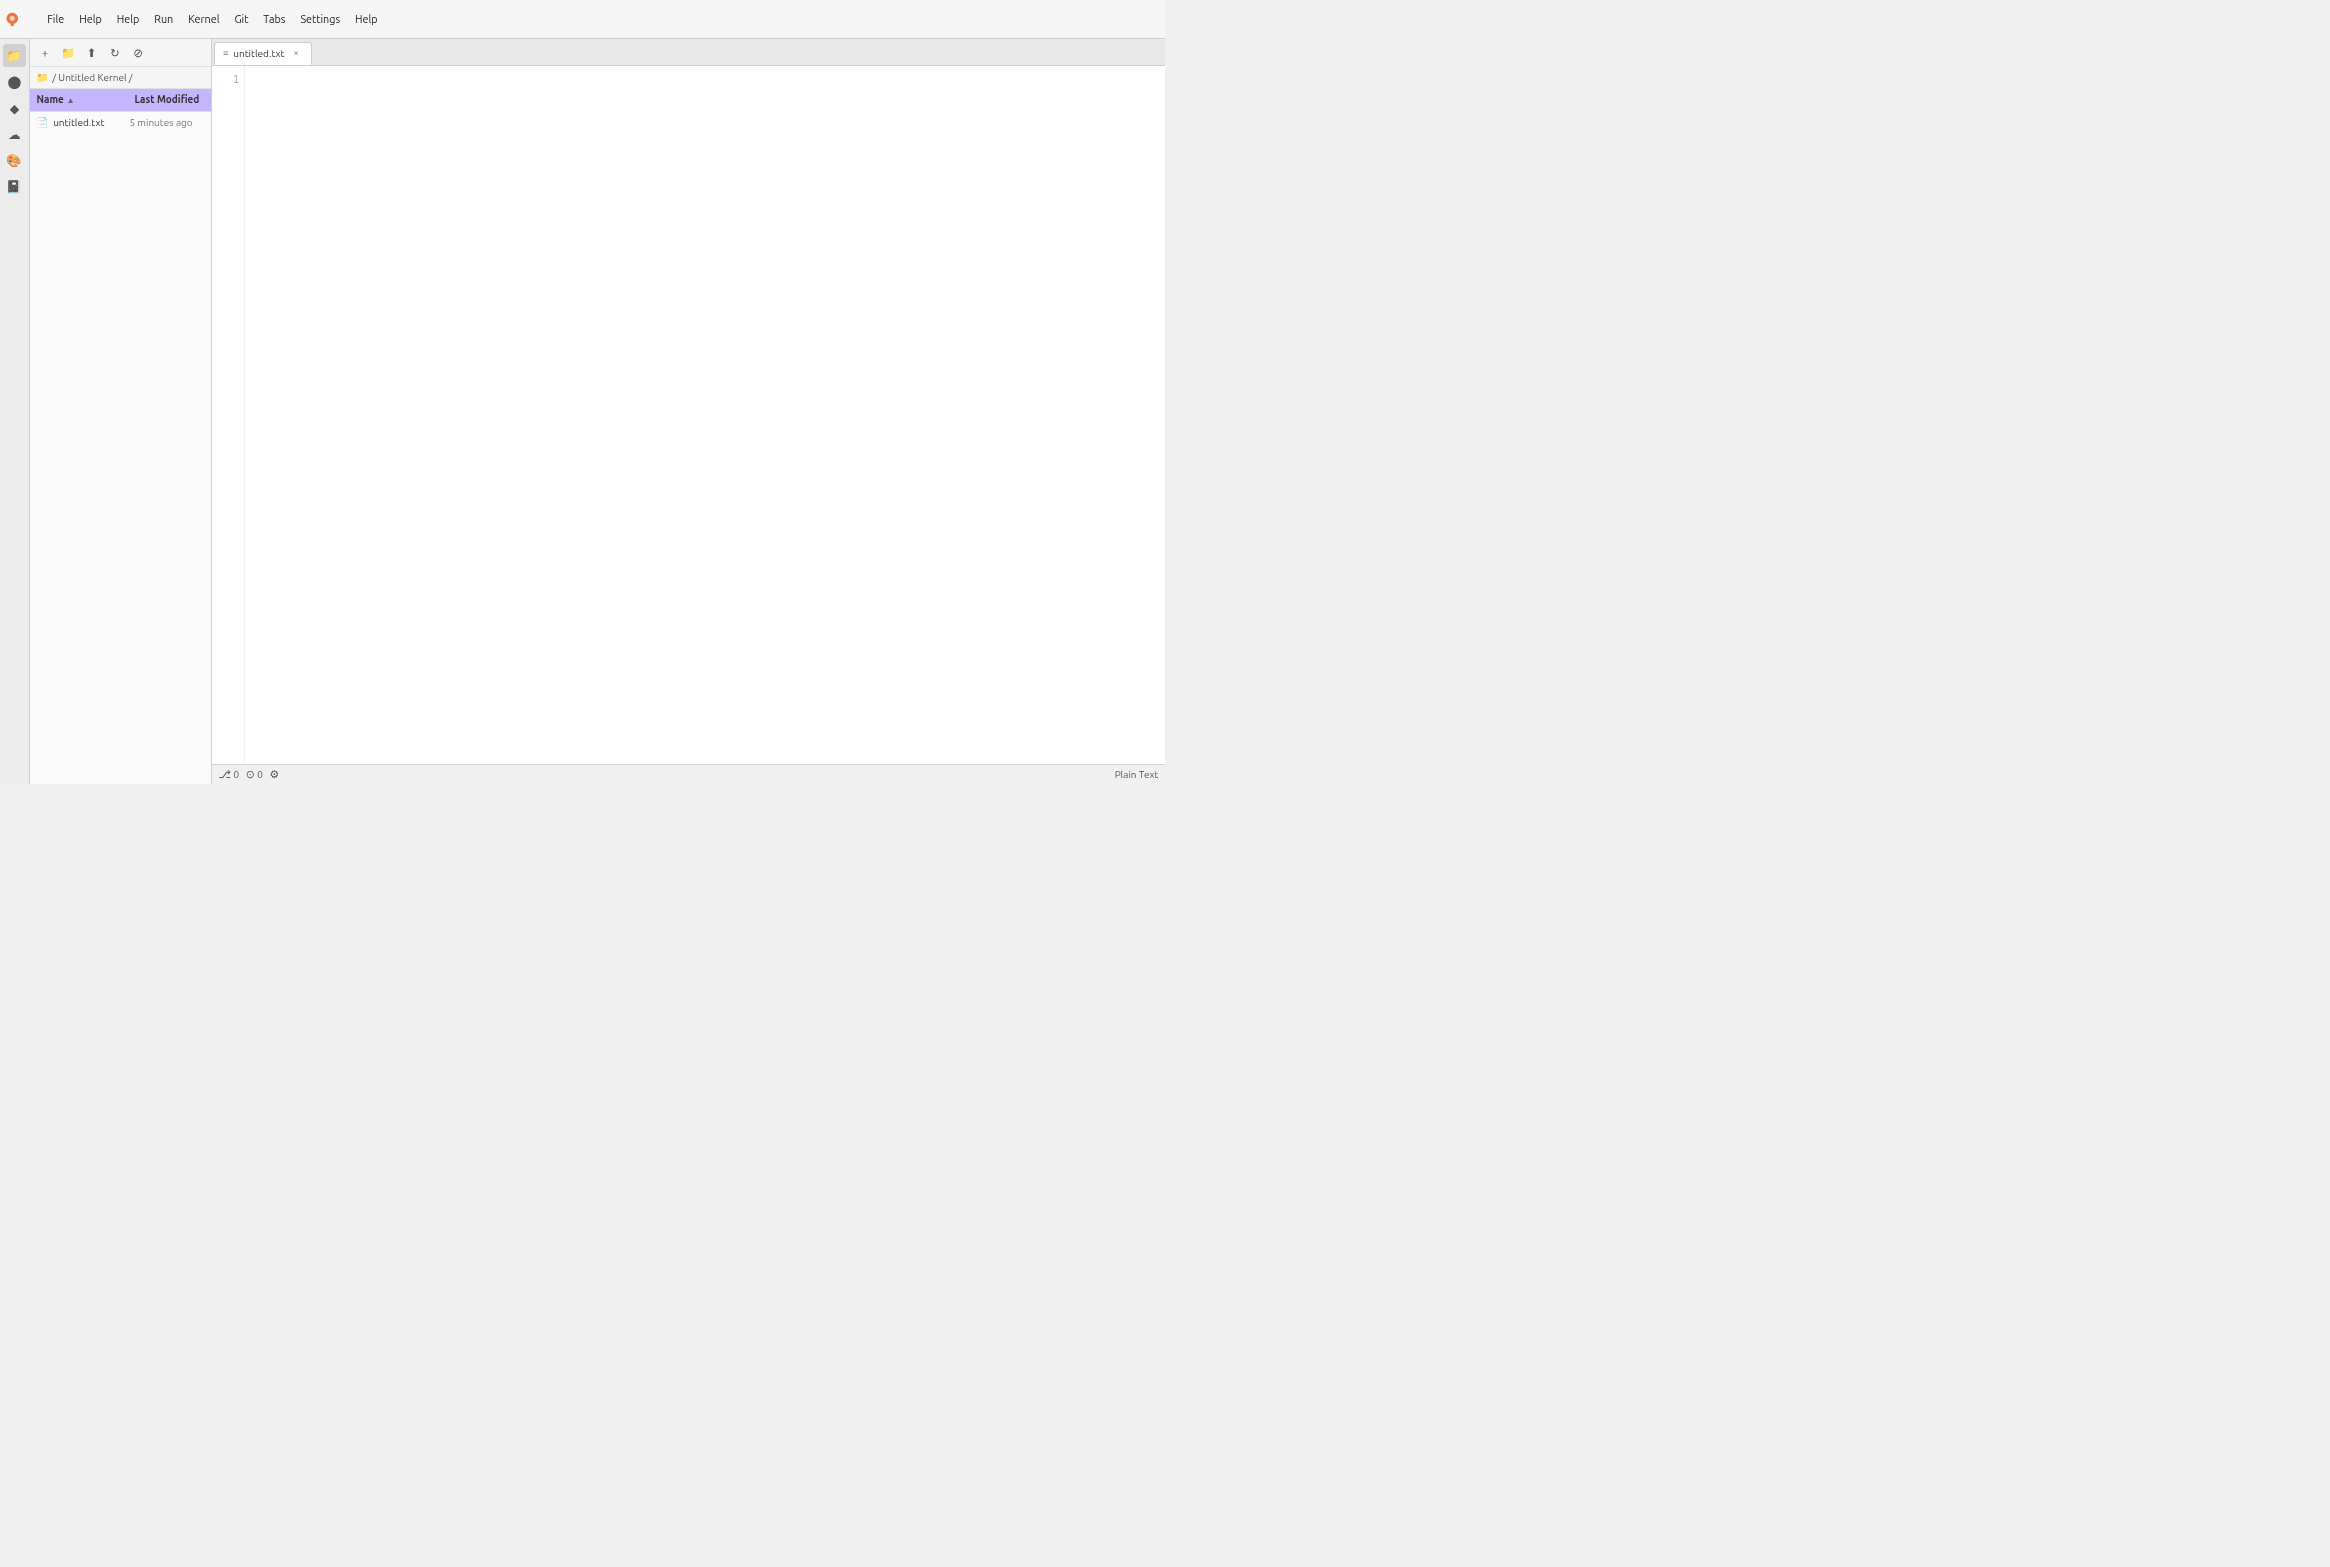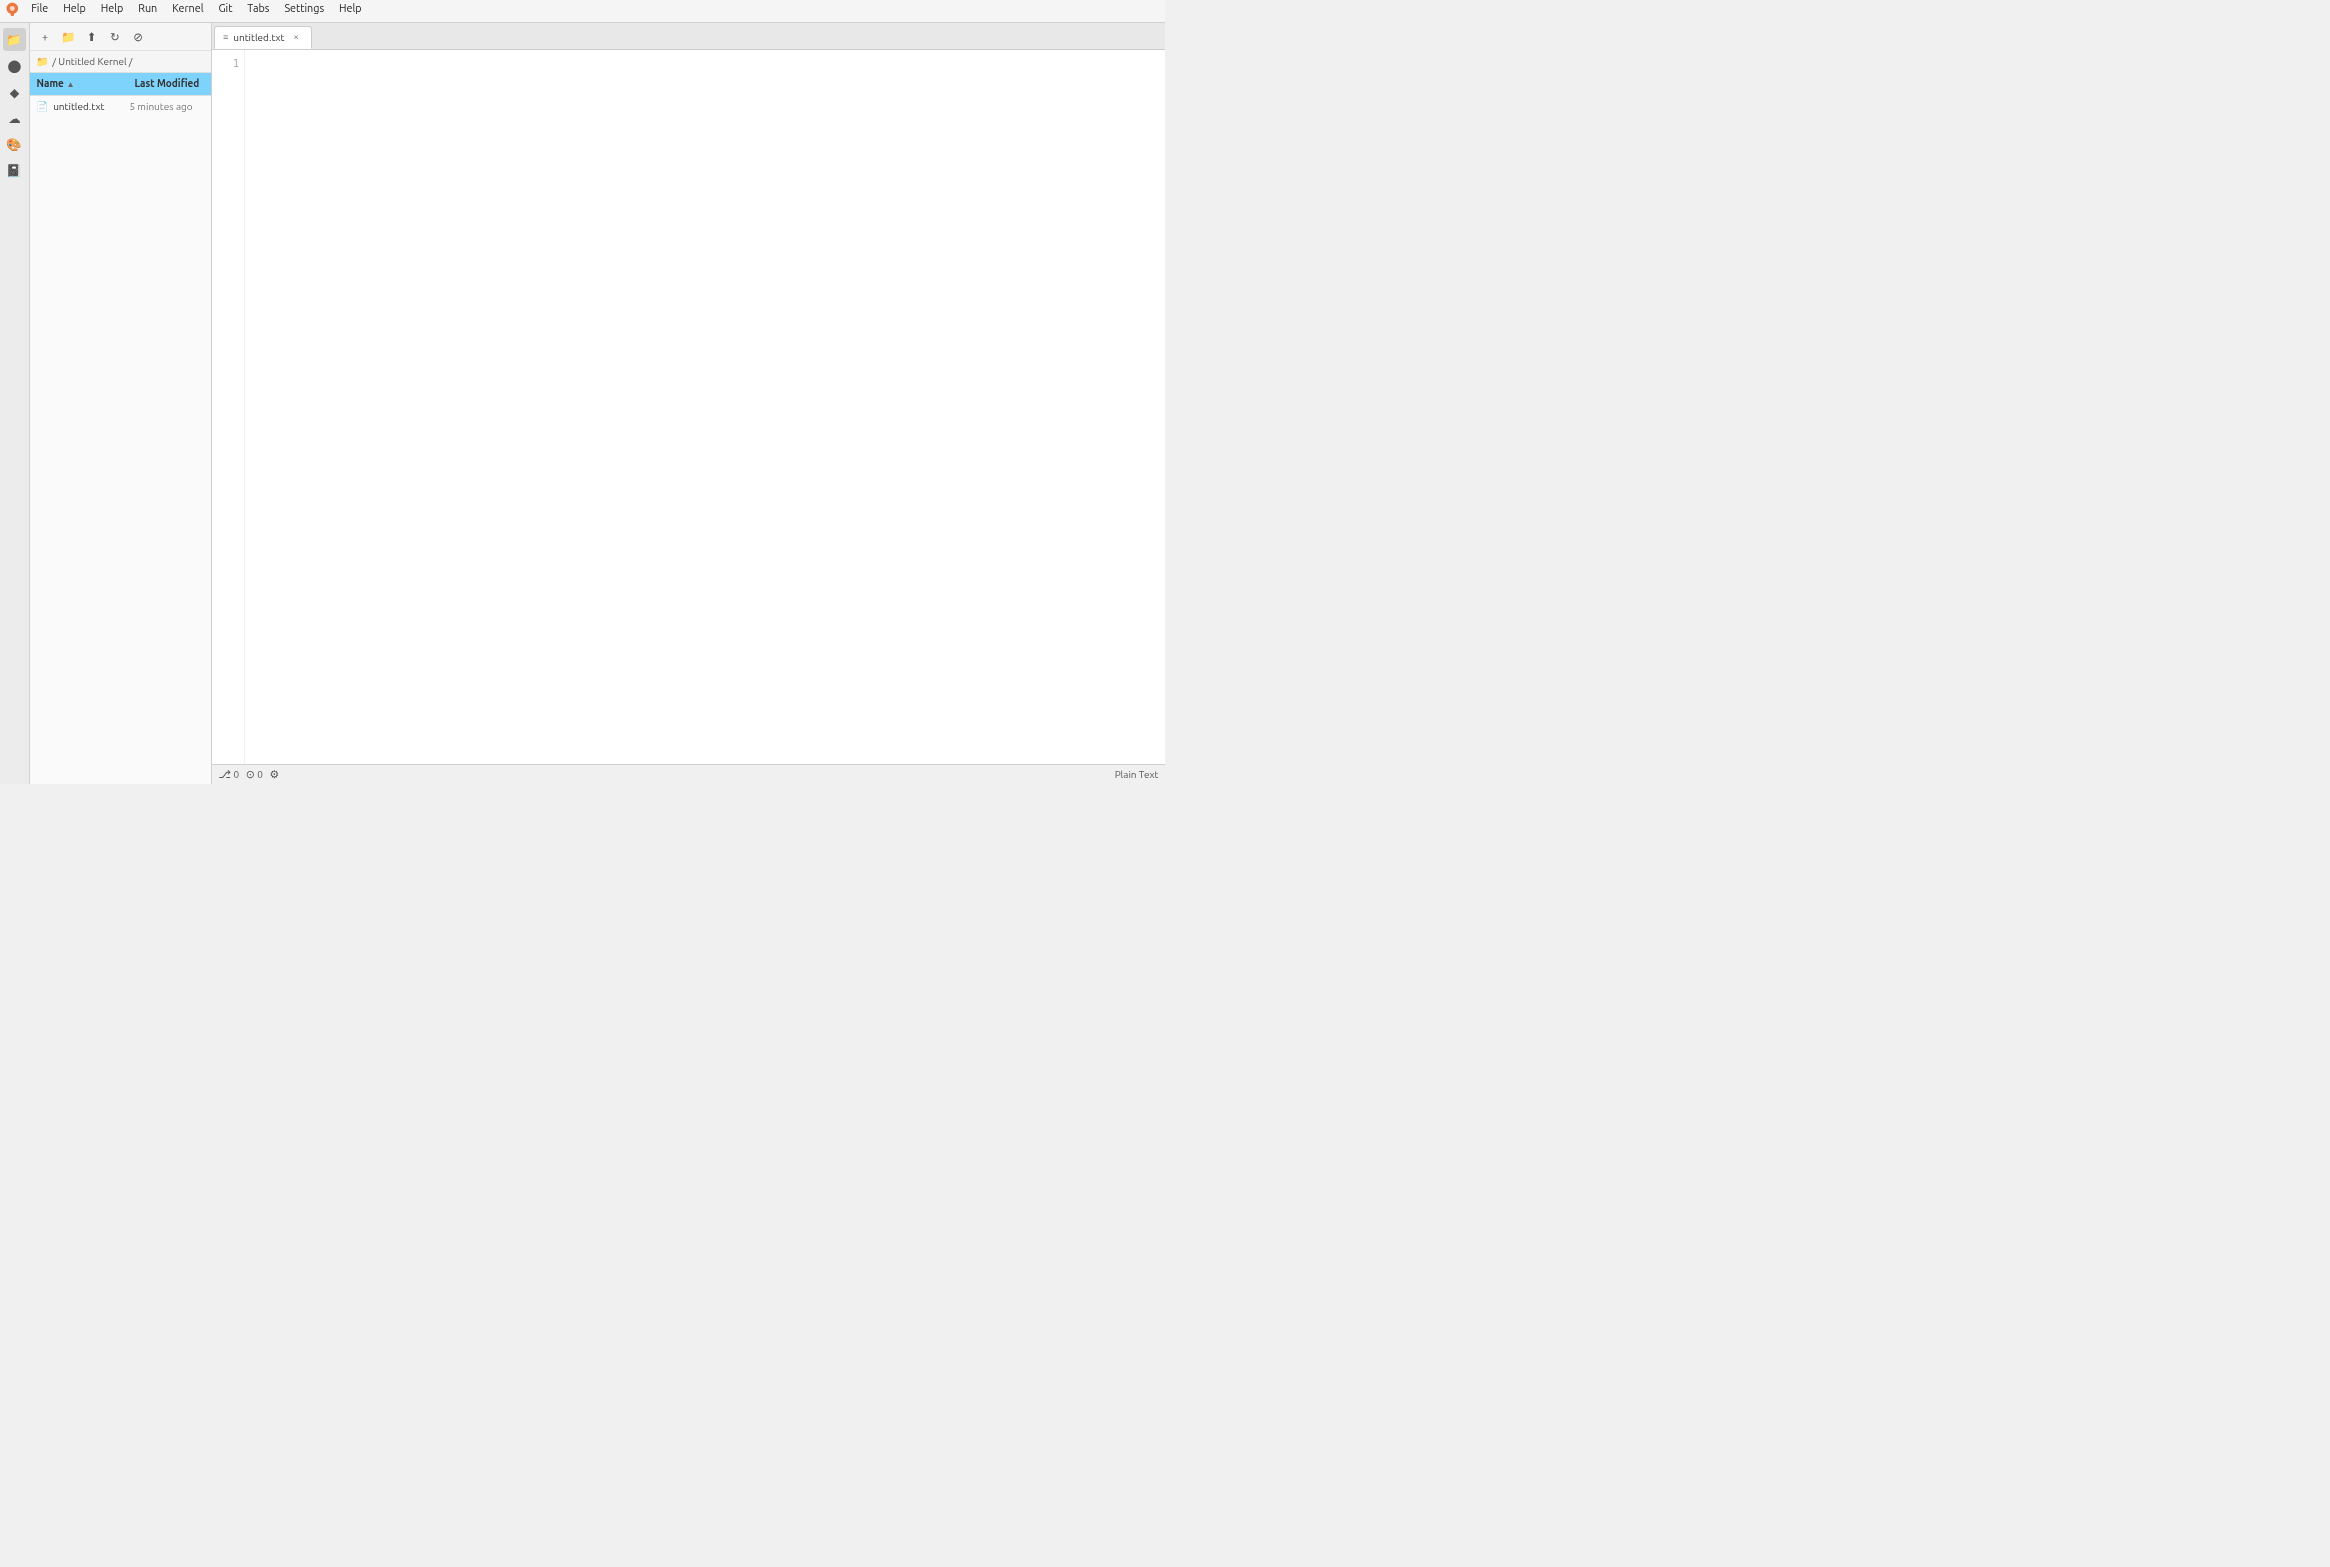--- a/index.html
+++ b/index.html
@@ -15,25 +15,26 @@
       width: 1165px;
       height: 784px;
       overflow: hidden;
       display: flex;
       flex-direction: column;
     }
 
     
     #menubar {
       display: flex;
+      align-items: center;
       background: #f5f5f5;
       border-bottom: 0.8px solid #d0d0d0;
-      height: 23px;
+      height: 39px;
       padding: 0 3.3px;
-      gap: 0;
+      gap: 16px;
       flex-shrink: 0;
     }
 
     .app-logo {
       width: 18px;
       height: 18px;
       margin-right: 3.3px;
       display: flex;
       align-items: center;
       justify-content: center;
@@ -133,21 +134,21 @@
       font-size: 10px;
       color: #555;
     }
 
     
     #file-list-header {
       display: flex;
       align-items: center;
       padding: 3.3px 6.6px;
       border-bottom: 0.8px solid #e0e0e0;
-      background: #7dd3fc;
+      background: #c4b5fd;
       height: 23px;
     }
 
     .col-name {
       flex: 1;
       font-size: 10px;
       font-weight: 600;
       color: #333;
       display: flex;
       align-items: center;

